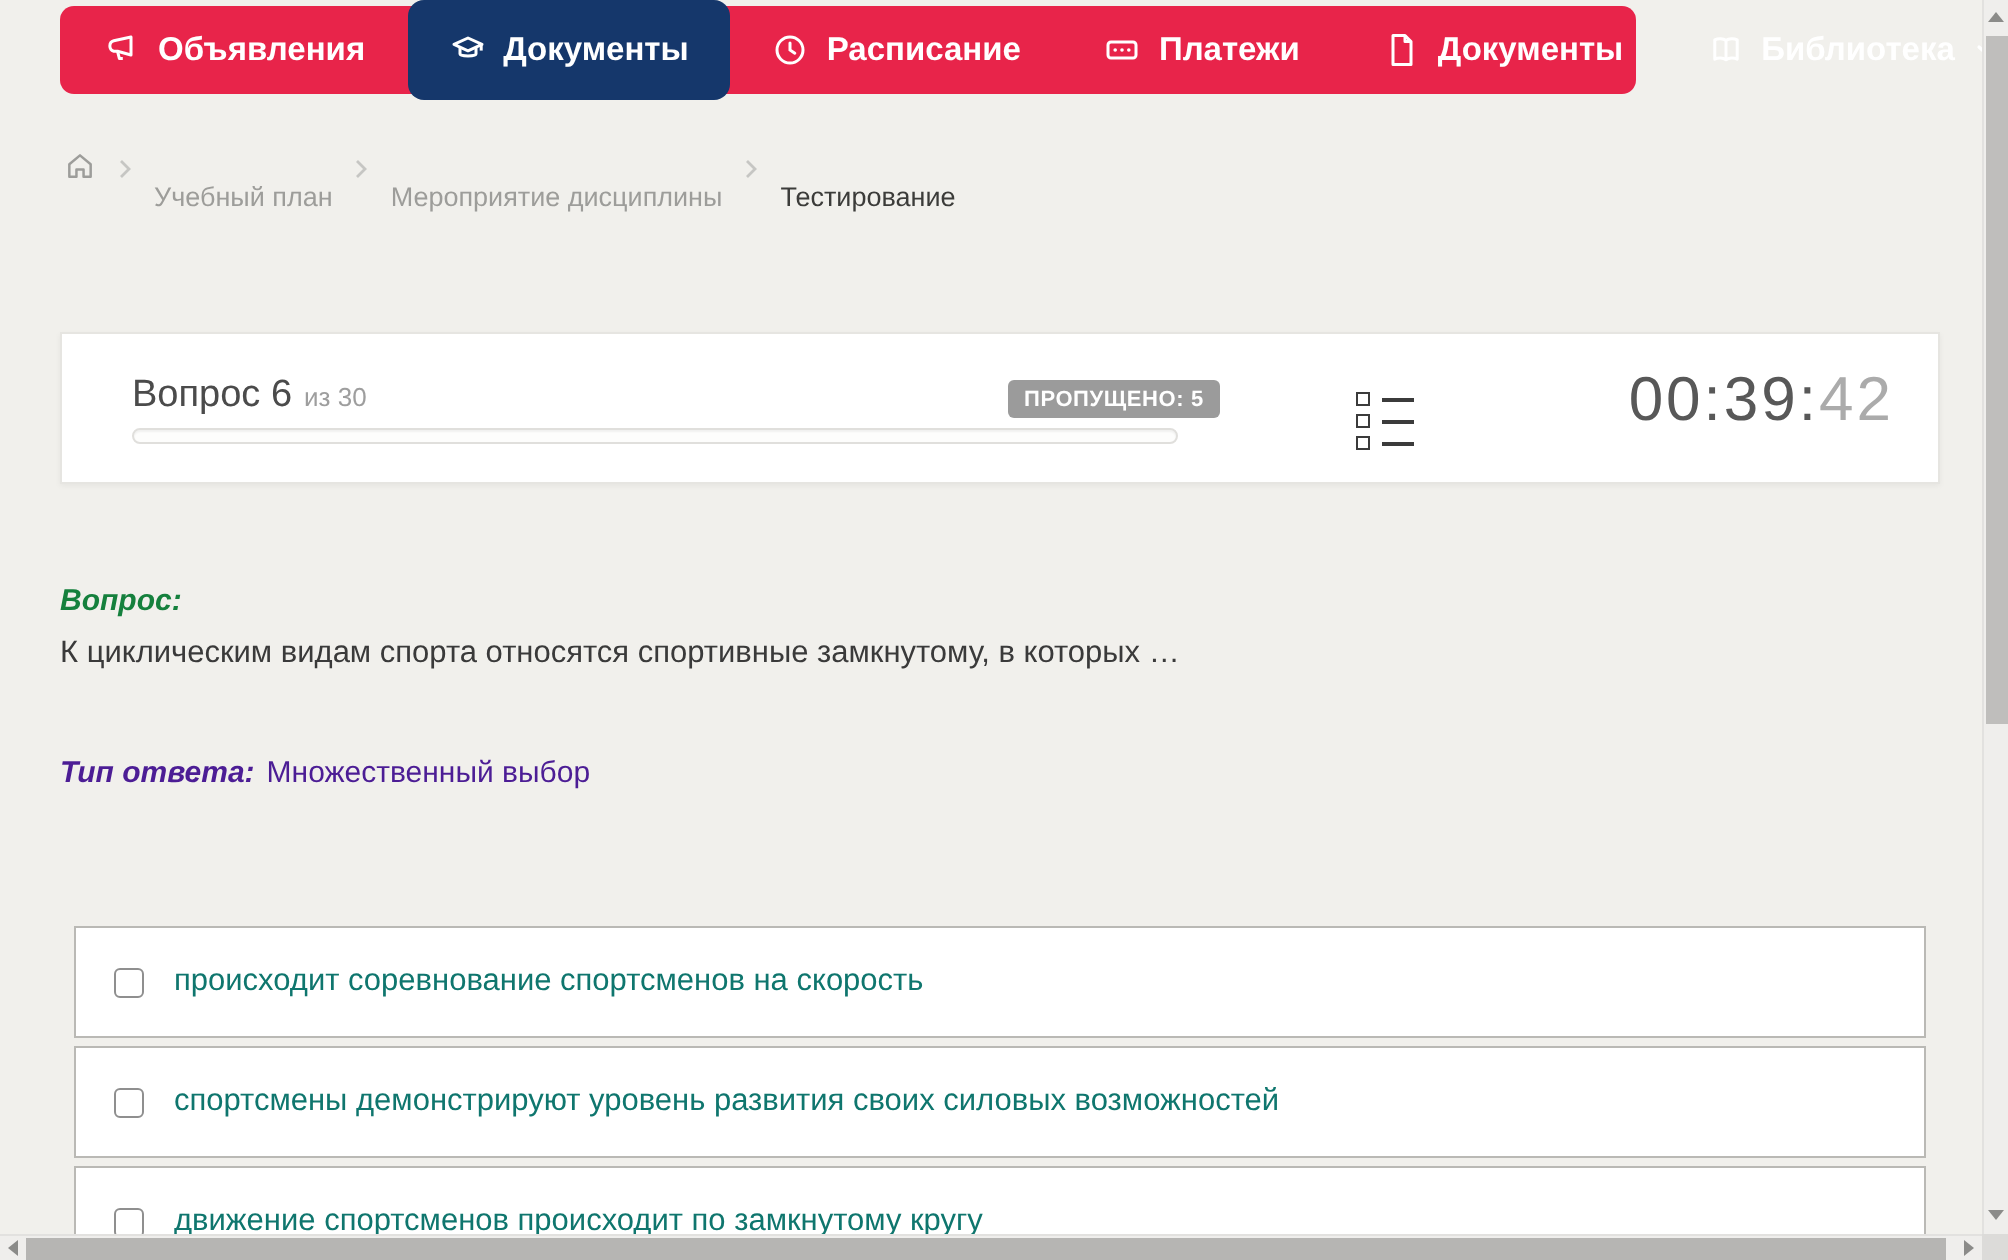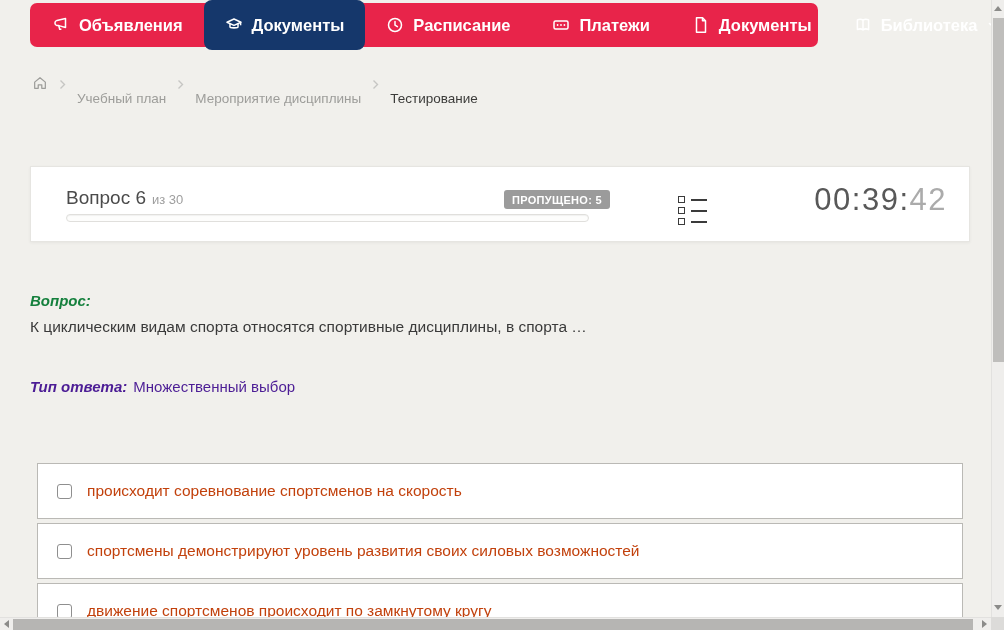--- a/index.html
+++ b/index.html
@@ -85,21 +85,21 @@
   .options { position:absolute; left:37px; top:463px; width:926px; z-index:1; }
   .option {
     height:56px; background:#fff; border:1px solid #bab9b5;
     margin-bottom:4px; display:flex; align-items:center;
     padding-left:19px; gap:15px; cursor:pointer;
   }
   .checkbox {
     width:15px; height:15px; border:1px solid #8f8f8f; border-radius:3px;
     background:#fff; flex-shrink:0; cursor:pointer;
   }
-  .option-label { font-size:15.5px; color:#c2410c; }
+  .option-label { font-size:15.5px; color:#0f766e; }
 
   
   .vscroll {
     position:absolute; top:0; right:0; width:13px; height:617px;
     background:#efeeec; border-left:1px solid #e2e1df; z-index:5;
   }
   .vthumb { position:absolute; top:18px; left:1px; width:11px; height:344px; background:#bfbebc; }
   .arrow-up { position:absolute; top:6px; left:2px; width:0; height:0;
     border-left:4px solid transparent; border-right:4px solid transparent;
     border-bottom:5px solid #8b8b89; }
@@ -238,21 +238,21 @@
           <span class="sq"></span>
           <span class="ln"></span>
         </div>
     </div>
     <div class="timer">
       <span>00:39:</span><span class="secs">42</span>
     </div>
   </div>
 
   <div class="q-label">Вопрос:</div>
-  <div class="q-text">К циклическим видам спорта относятся спортивные дисциплины, в спорта …</div>
+  <div class="q-text">К циклическим видам спорта относятся спортивные замкнутому, в которых …</div>
   <div class="q-type">
     <span class="tlabel">Тип ответа:</span><span>Множественный выбор</span>
   </div>
 
   <div class="options">
     <div class="option">
       <span class="checkbox"></span>
       <span class="option-label">происходит соревнование спортсменов на скорость</span>
     </div>
     <div class="option">

